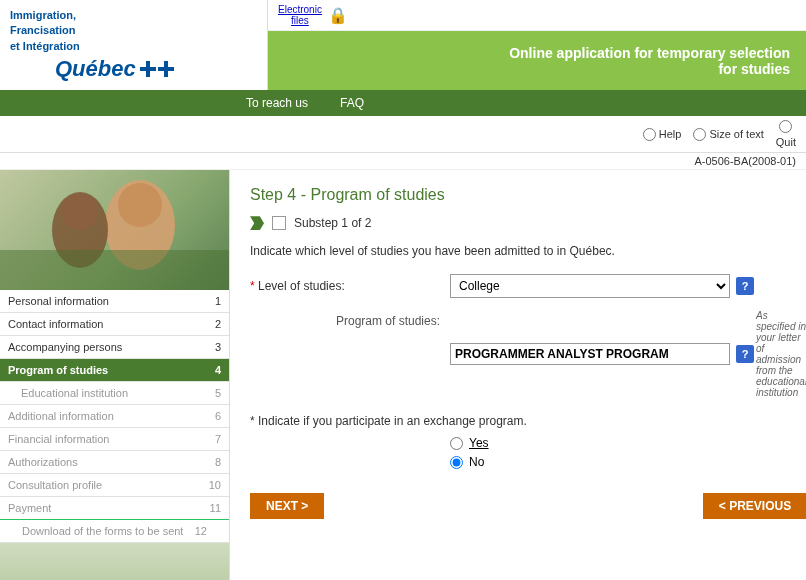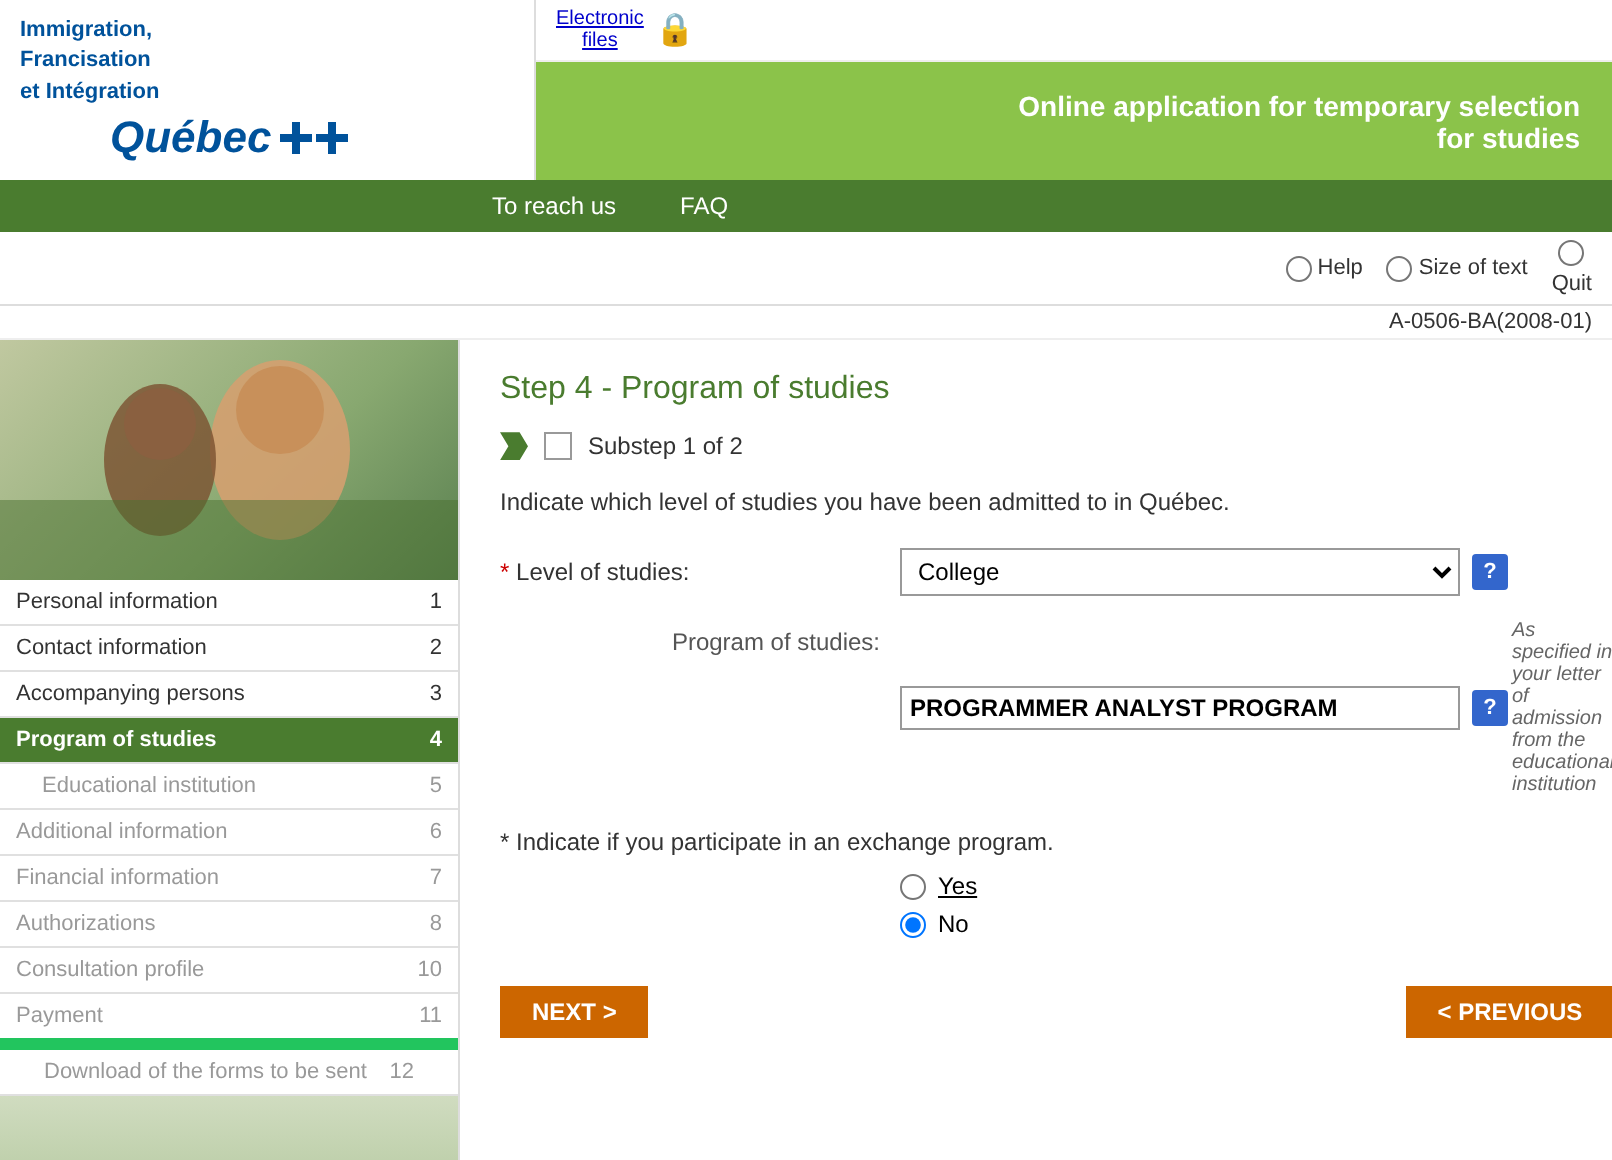--- a/index.html
+++ b/index.html
@@ -125,21 +125,21 @@
         <span style="font-size:11px; color:#999;">7</span>
       </div>
       <div style="display:flex; align-items:center; padding:5px 8px; border-bottom:1px solid #e0e0e0; cursor:pointer; background:#fff;">
         <span style="flex:1; font-size:11px; color:#999;">Authorizations</span>
         <span style="font-size:11px; color:#999;">8</span>
       </div>
       <div style="display:flex; align-items:center; padding:5px 8px; border-bottom:1px solid #e0e0e0; cursor:pointer; background:#fff;">
         <span style="flex:1; font-size:11px; color:#999;">Consultation profile</span>
         <span style="font-size:11px; color:#999;">10</span>
       </div>
-      <div style="display:flex; align-items:center; padding:5px 8px; border-bottom:6px solid #22c55e; cursor:pointer; background:#fff;">
+      <div style="display:flex; align-items:center; padding:5px 8px; border-bottom:1px solid #22c55e; cursor:pointer; background:#fff;">
         <span style="flex:1; font-size:11px; color:#999;">Payment</span>
         <span style="font-size:11px; color:#999;">11</span>
       </div>
       <div style="display:flex; align-items:center; padding:5px 22px; border-bottom:1px solid #e0e0e0; cursor:pointer; background:#fff;">
         <span style="flex:1; font-size:11px; color:#999;">Download of the forms to be sent</span>
         <span style="font-size:11px; color:#999;">12</span>
       </div>
     </div>
 
     <div style="flex:1; background:linear-gradient(to bottom, #d0dcc0, #a8c090); min-height:80px;"></div>

